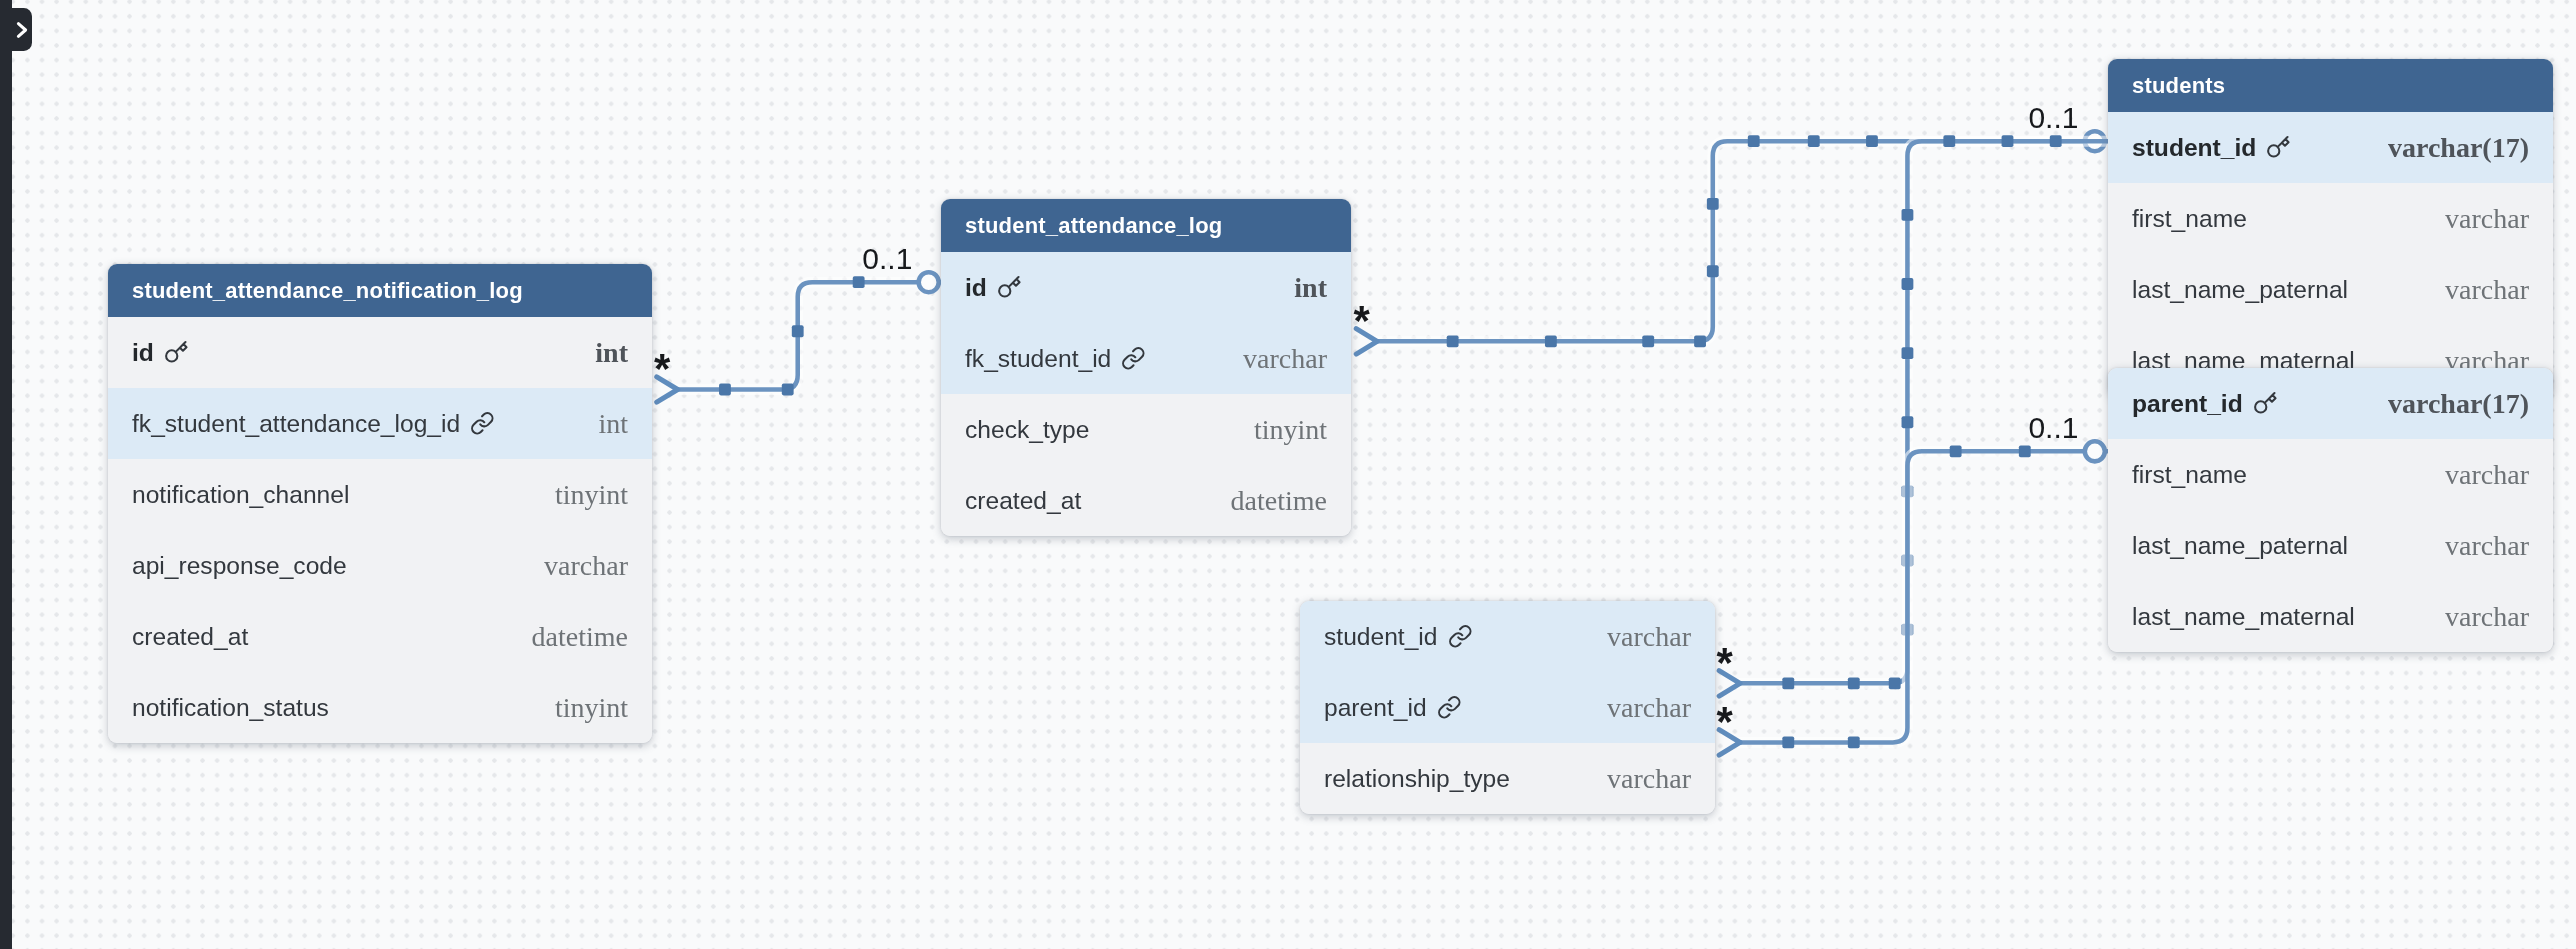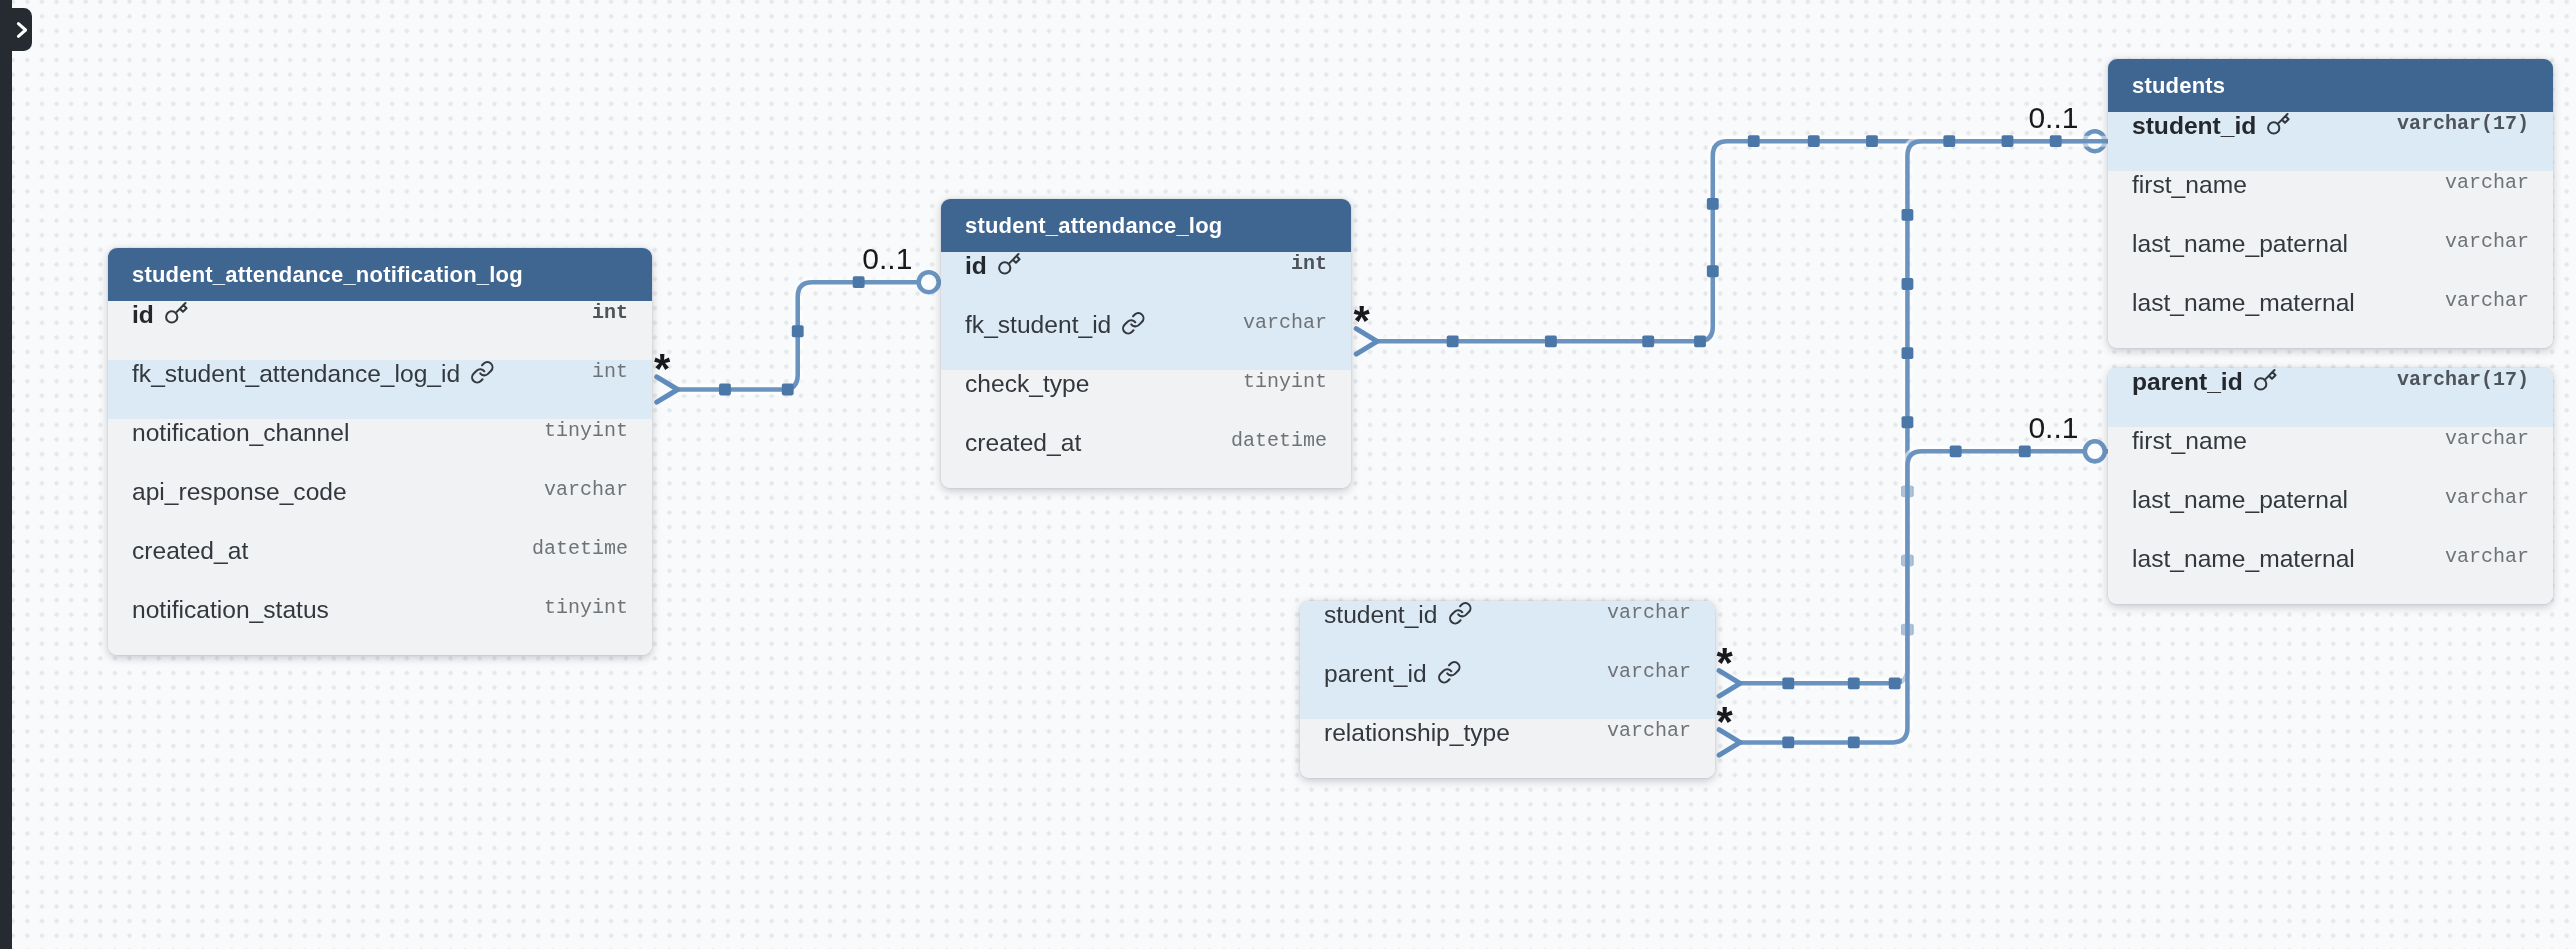--- a/index.html
+++ b/index.html
@@ -27,33 +27,33 @@
   .table{
     position:absolute;z-index:10;border-radius:9px;overflow:hidden;
     box-shadow:0 2.7px 9px rgba(90,100,115,.32), 0 0 1.8px rgba(90,100,115,.25);
     background:#f1f2f4;
   }
   .table .hdr{
     height:53px;background:#3f6591;color:#fff;display:flex;align-items:center;
     padding:0 24px;font-size:22px;font-weight:bold;letter-spacing:0.2px;cursor:move;
   }
   .row{
-    height:59px;display:flex;align-items:flex-start;padding:0 24px;background:#f1f2f4;
+    height:71px;display:flex;align-items:center;padding:0 24px;background:#f1f2f4;
     font-size:24.6px;color:#33383e;cursor:default;
   }
   .row.hl{background:#dceaf6;}
   .row .cname{white-space:nowrap;}
   .row.pk .cname{font-weight:bold;color:#24282c;}
   .row .cicon{margin-left:10px;display:flex;align-items:center;flex:0 0 auto;}
   .row .ctype{
-    margin-left:auto;font-family:Liberation Mono, monospace;font-size:20px;color:#6e7377;
+    margin-left:auto;font-family:Liberation Serif, serif;font-size:28px;color:#6e7377;
     white-space:nowrap;padding-left:18px;
   }
   .row.pk .ctype{font-weight:bold;color:#4f545a;}
-  .t1{left:108px;top:248px;width:544px;}
+  .t1{left:108px;top:264px;width:544px;}
   .t2{left:941px;top:199px;width:410px;}
   .t3{left:2108px;top:59px;width:445px;}
   .t4{left:2108px;top:368px;width:445px;}
   .t5{left:1300px;top:601px;width:415px;}
   .icon-svg{display:block;}
 </style>
 </head>
 <body>
 
 <div class="canvas"></div>

